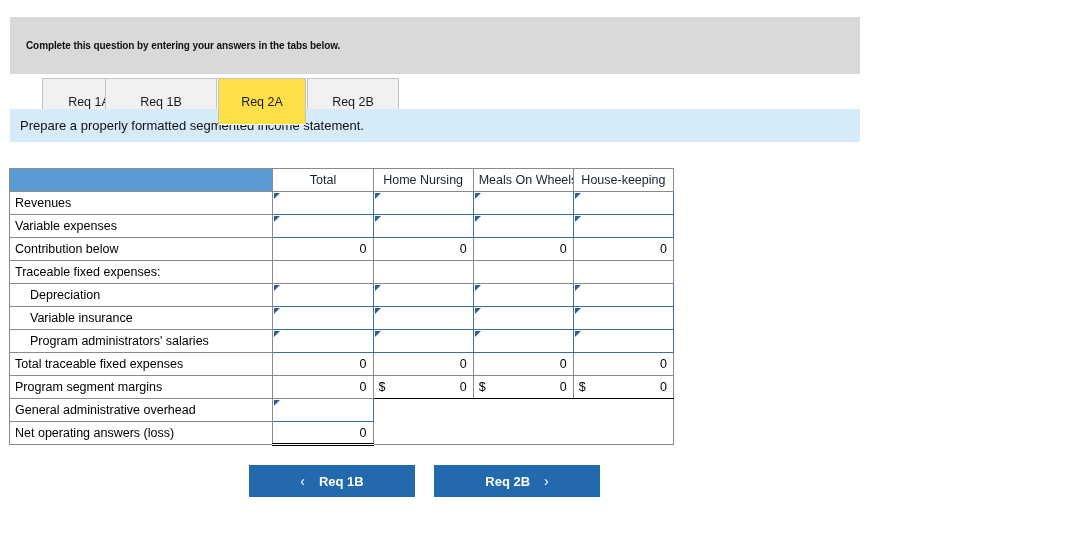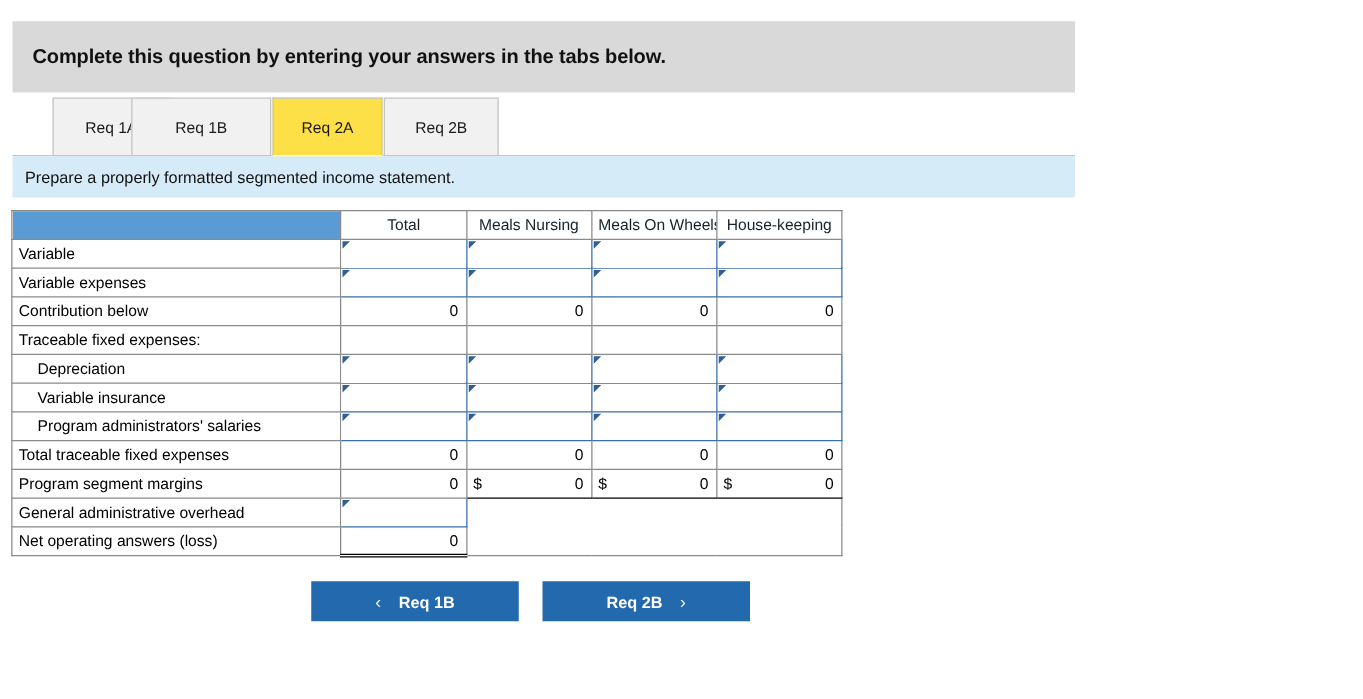--- a/index.html
+++ b/index.html
@@ -24,21 +24,21 @@
     top: 17px;
     width: 850px;
     height: 57px;
     background: #d9d9d9;
     display: flex;
     align-items: center;
     box-sizing: border-box;
     padding-left: 16px;
   }
   .gray-banner-text {
-    font-size: 16px;
+    font-size: 10px;
     font-weight: bold;
     color: #111111;
     letter-spacing: -0.1px;
   }
 
   
   .tab-strip {
     position: absolute;
     left: 10px;
     top: 78px;
@@ -73,21 +73,21 @@
   }
   .tab-0 { left: 0px;   width: 94px; margin-left: 32px; }
   .tab-1 { left: 95px;  width: 112px; }
   .tab-2 { left: 208px; width: 88px; }
   .tab-3 { left: 297px; width: 92px; }
 
   
   .blue-banner {
     position: absolute;
     left: 10px;
-    top: 125px;
+    top: 109px;
     width: 850px;
     height: 33px;
     background: #d5ebf7;
     display: flex;
     align-items: center;
     box-sizing: border-box;
     padding-left: 10px;
   }
   .blue-banner-text {
     font-size: 13px;
@@ -247,29 +247,29 @@
     <col class="col-label">
     <col class="col-num">
     <col class="col-num">
     <col class="col-num">
     <col class="col-num">
   </colgroup>
   <thead>
     <tr>
       <th class="corner"></th>
       <th>Total</th>
-      <th>Meals Nursing</th>
+      <th>Home Nursing</th>
       <th>Meals On Wheels</th>
       <th>House-keeping</th>
     </tr>
   </thead>
   <tbody>
 
     <tr>
-      <td class="label">Variable</td>
+      <td class="label">Revenues</td>
       <td class="input-cell"></td>
       <td class="input-cell"></td>
       <td class="input-cell"></td>
       <td class="input-cell"></td>
     </tr>
 
     <tr>
       <td class="label">Variable expenses</td>
       <td class="input-cell"></td>
       <td class="input-cell"></td>

